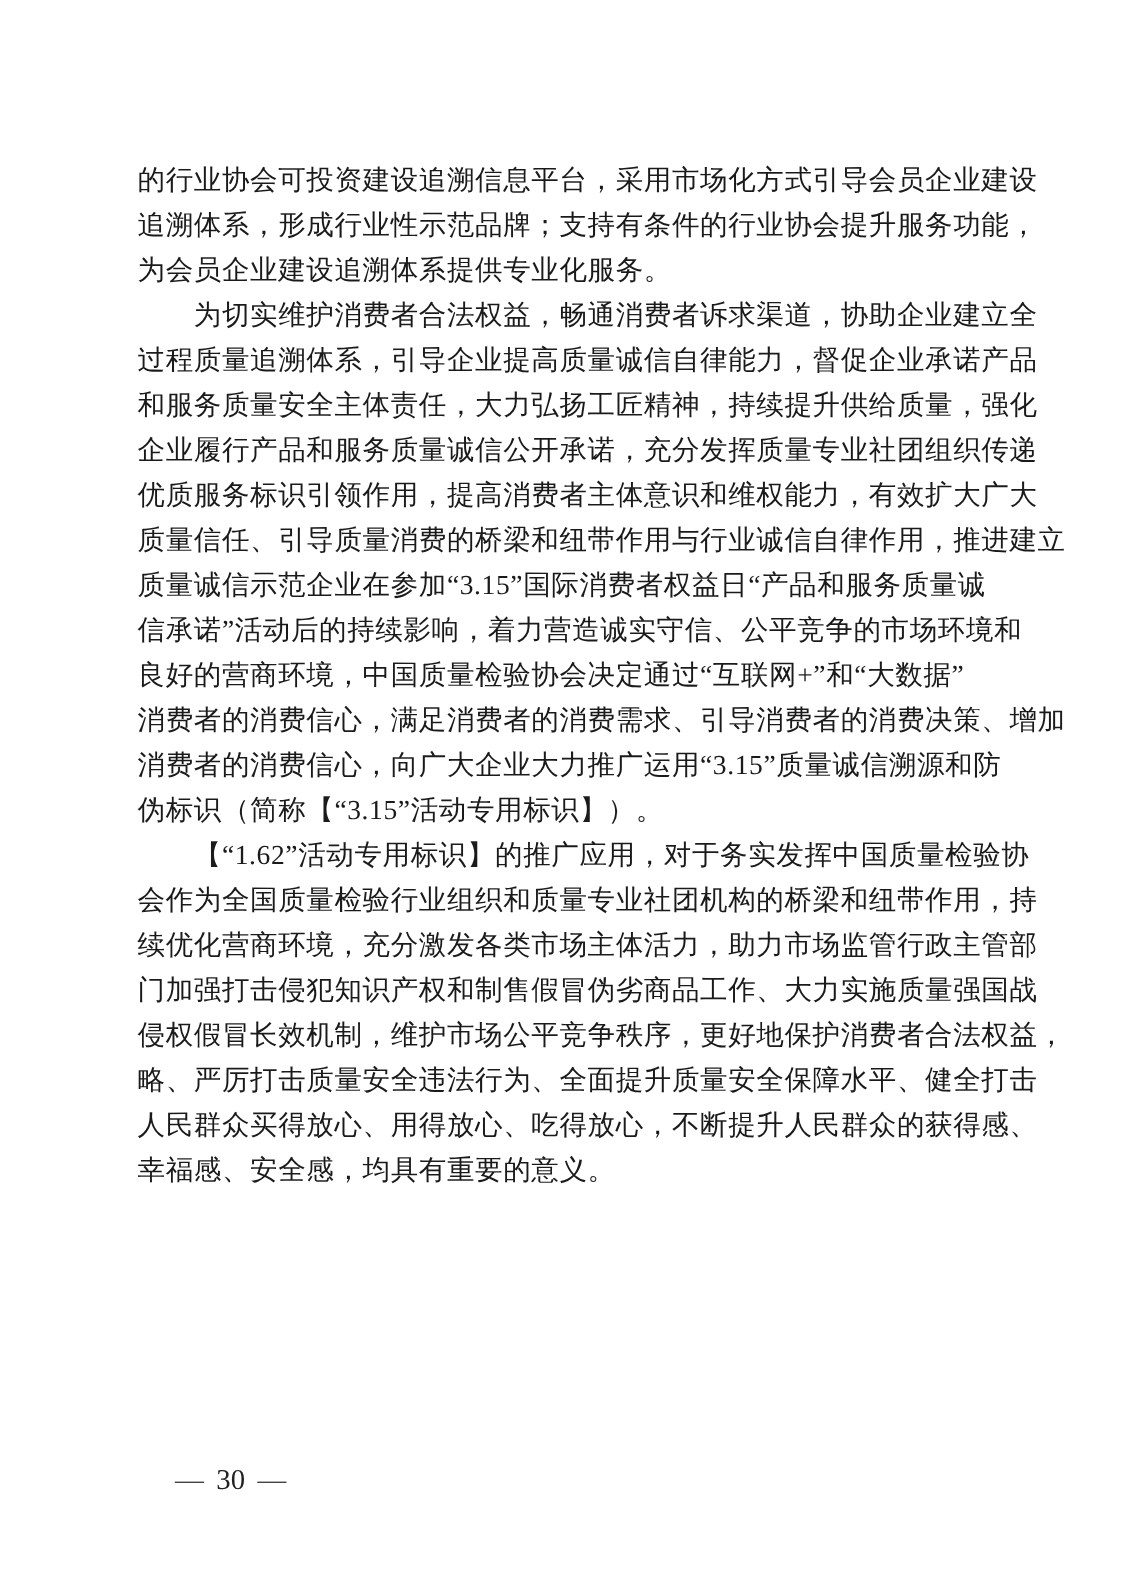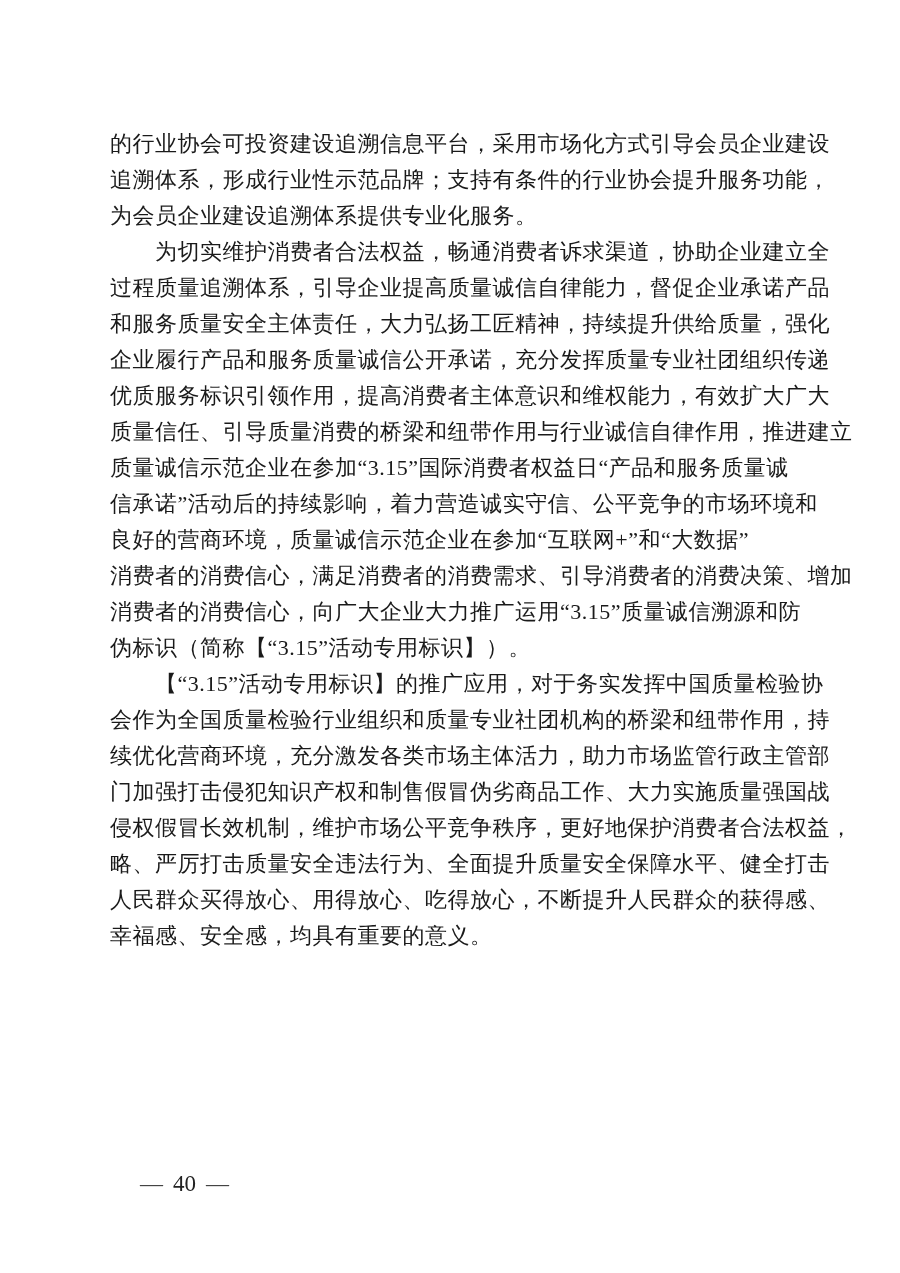--- a/index.html
+++ b/index.html
@@ -58,34 +58,34 @@
       </div>
       <div class="paragraph">
         <div class="line indent">为切实维护消费者合法权益，畅通消费者诉求渠道，协助企业建立全</div>
         <div class="line">过程质量追溯体系，引导企业提高质量诚信自律能力，督促企业承诺产品</div>
         <div class="line">和服务质量安全主体责任，大力弘扬工匠精神，持续提升供给质量，强化</div>
         <div class="line">企业履行产品和服务质量诚信公开承诺，充分发挥质量专业社团组织传递</div>
         <div class="line">优质服务标识引领作用，提高消费者主体意识和维权能力，有效扩大广大</div>
         <div class="line">质量信任、引导质量消费的桥梁和纽带作用与行业诚信自律作用，推进建立</div>
         <div class="line">质量诚信示范企业在参加“3.15”国际消费者权益日“产品和服务质量诚</div>
         <div class="line">信承诺”活动后的持续影响，着力营造诚实守信、公平竞争的市场环境和</div>
-        <div class="line">良好的营商环境，质量诚信示范企业在参加“互联网+”和“大数据”</div>
+        <div class="line">良好的营商环境，中国质量检验协会决定通过“互联网+”和“大数据”</div>
         <div class="line">消费者的消费信心，满足消费者的消费需求、引导消费者的消费决策、增加</div>
         <div class="line">消费者的消费信心，向广大企业大力推广运用“3.15”质量诚信溯源和防</div>
         <div class="line">伪标识（简称【“3.15”活动专用标识】）。</div>
       </div>
       <div class="paragraph">
-        <div class="line indent">【“3.15”活动专用标识】的推广应用，对于务实发挥中国质量检验协</div>
+        <div class="line indent">【“1.62”活动专用标识】的推广应用，对于务实发挥中国质量检验协</div>
         <div class="line">会作为全国质量检验行业组织和质量专业社团机构的桥梁和纽带作用，持</div>
         <div class="line">续优化营商环境，充分激发各类市场主体活力，助力市场监管行政主管部</div>
         <div class="line">门加强打击侵犯知识产权和制售假冒伪劣商品工作、大力实施质量强国战</div>
         <div class="line">侵权假冒长效机制，维护市场公平竞争秩序，更好地保护消费者合法权益，</div>
         <div class="line">略、严厉打击质量安全违法行为、全面提升质量安全保障水平、健全打击</div>
         <div class="line">人民群众买得放心、用得放心、吃得放心，不断提升人民群众的获得感、</div>
         <div class="line">幸福感、安全感，均具有重要的意义。</div>
       </div>
     </div>
   <div class="footer">
     <span class="dash">—</span>
-    <span class="num">40</span>
+    <span class="num">30</span>
     <span class="dash">—</span>
   </div>
 </div>
 
 </body></html>

